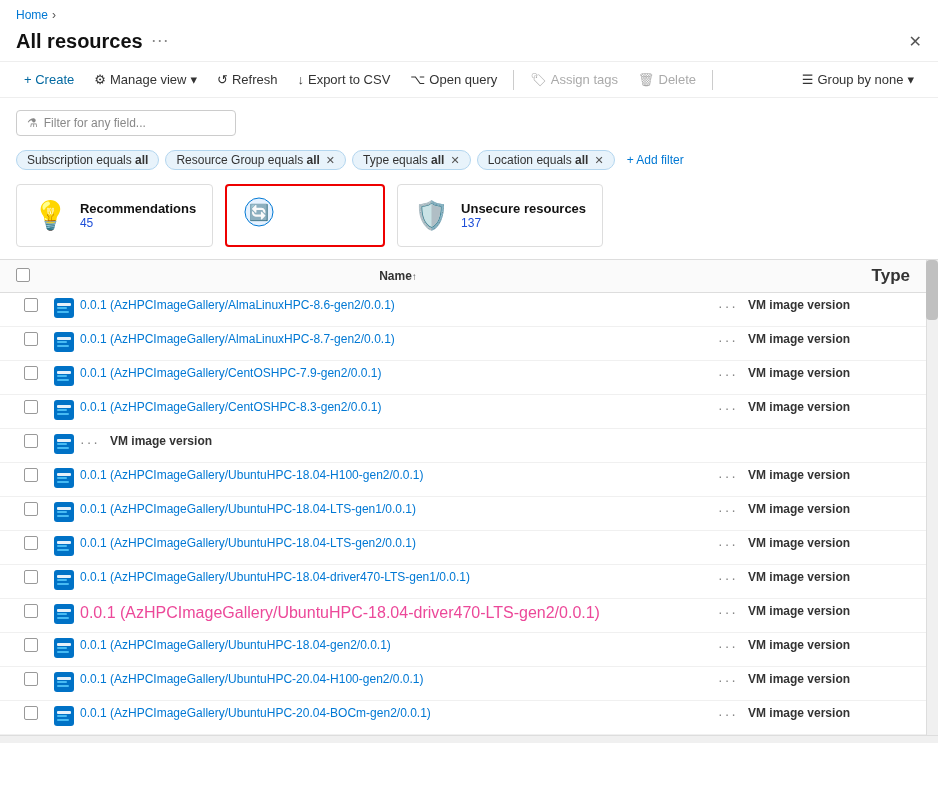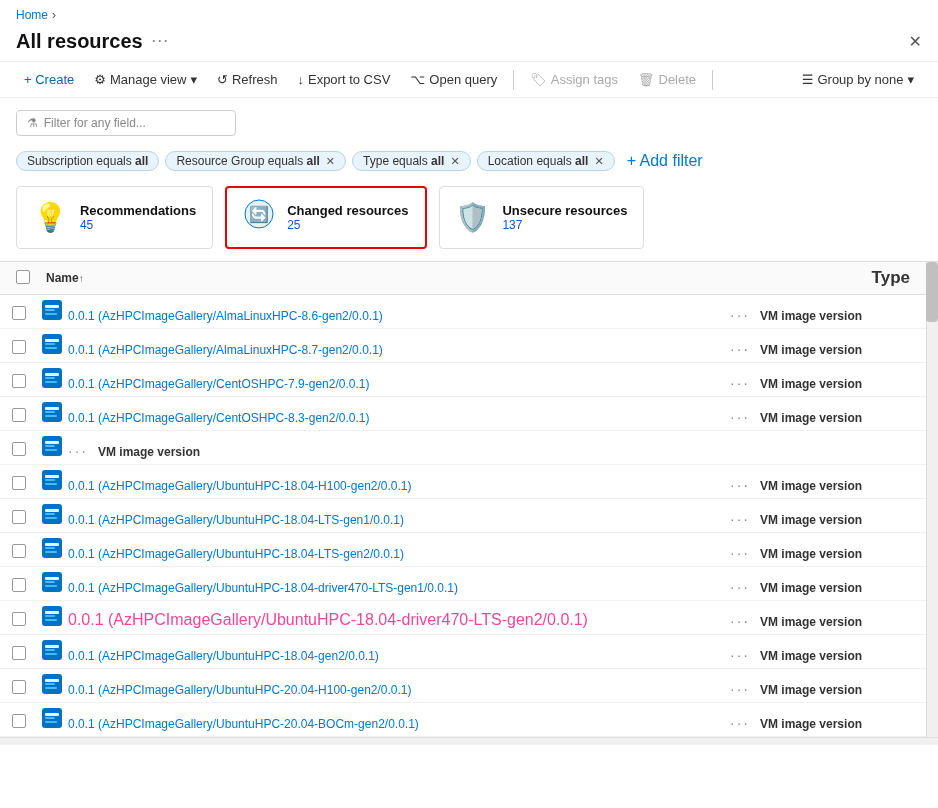--- a/index.html
+++ b/index.html
@@ -18,34 +18,34 @@
     .toolbar-separator { width: 1px; height: 20px; background: #ccc; margin: 0 4px; }
     .toolbar-btn-disabled { color: #aaa; cursor: not-allowed; }
 
     .filter-area { padding: 12px 16px 8px; }
     .filter-input { display: flex; align-items: center; gap: 6px; border: 1px solid #ccc; border-radius: 4px; padding: 5px 10px; width: 220px; cursor: text; }
     .filter-input span { color: #888; font-size: 12px; }
 
     .filter-tags { display: flex; align-items: center; gap: 6px; padding: 6px 16px; flex-wrap: wrap; }
     .filter-tag { display: flex; align-items: center; gap: 4px; background: #e8f3fb; border: 1px solid #b3d6ef; border-radius: 12px; padding: 2px 10px; font-size: 12px; color: #333; }
     .filter-tag .tag-close { color: #555; cursor: pointer; margin-left: 2px; font-size: 11px; }
-    .add-filter-btn { display: flex; align-items: center; gap: 4px; background: none; border: none; color: #0078d4; cursor: pointer; font-size: 16px; padding: 2px 6px; }
+    .add-filter-btn { display: flex; align-items: center; gap: 4px; background: none; border: none; color: #0078d4; cursor: pointer; font-size: 12px; padding: 2px 6px; }
 
     .summary-cards { display: flex; gap: 12px; padding: 8px 16px 12px; }
     .summary-card { display: flex; align-items: center; gap: 12px; border: 1px solid #ddd; border-radius: 4px; padding: 10px 16px; min-width: 160px; cursor: pointer; background: #fff; }
     .summary-card.active { border: 2px solid #e00; }
     .summary-card-text .card-title { font-size: 13px; font-weight: 600; color: #111; }
     .summary-card-text .card-count { font-size: 12px; color: #1d4ed8; }
     .table-header { display: flex; align-items: center; padding: 6px 16px; border-bottom: 1px solid #ddd; background: #fafafa; }
     .th-checkbox { width: 30px; }
-    .th-name { flex: 1; font-weight: 600; color: #333; font-size: 12px; display: flex; align-items: center; gap: 0; }
+    .th-name { flex: 1; font-weight: 600; color: #333; font-size: 12px; display: flex; align-items: center; gap: 0; justify-content: center; }
     .th-type { width: 160px; font-weight: 600; color: #333; font-size: 17px; text-align: right; }
 
     .table-body { }
-    .table-row { display: flex; align-items: flex-end; padding: 5px 12px; border-bottom: 1px solid #f0f0f0; cursor: pointer; }
+    .table-row { display: flex; align-items: flex-start; padding: 5px 24px; border-bottom: 1px solid #f0f0f0; cursor: pointer; }
     .row-name { flex: 1; color: #0078d4; font-size: 12px; text-decoration: none; }
     .row-dots { width: 30px; color: #888; font-size: 14px; letter-spacing: 2px; }
     .row-type { width: 150px; font-size: 12px; color: #333; font-weight: bold; }
 
     .checkbox { width: 14px; height: 14px; border: 1px solid #999; border-radius: 2px; display: inline-block; cursor: pointer; background: #fff; }
 
     .sort-arrow { color: #555; font-size: 10px; }
   </style>
 </head>
 <body>
@@ -131,24 +131,20 @@
       <div class="card-count">45</div>
     </div>
   </div>
   <div class="summary-card active">
     <div style="font-size:28px;">
       <svg width="32" height="32" viewBox="0 0 32 32">
         <circle cx="16" cy="16" r="14" fill="#e6f2ff" stroke="#0078d4" stroke-width="1"></circle>
         <text x="6" y="22" font-size="16">🔄</text>
       </svg>
     </div>
-    <div class="summary-card-text">
-      <div class="card-title">Changed resources</div>
-      <div class="card-count">25</div>
-    </div>
   </div>
   <div class="summary-card">
     <div style="font-size:28px;">🛡️</div>
     <div class="summary-card-text">
       <div class="card-title">Unsecure resources</div>
       <div class="card-count">137</div>
     </div>
   </div>
 </div>
 

